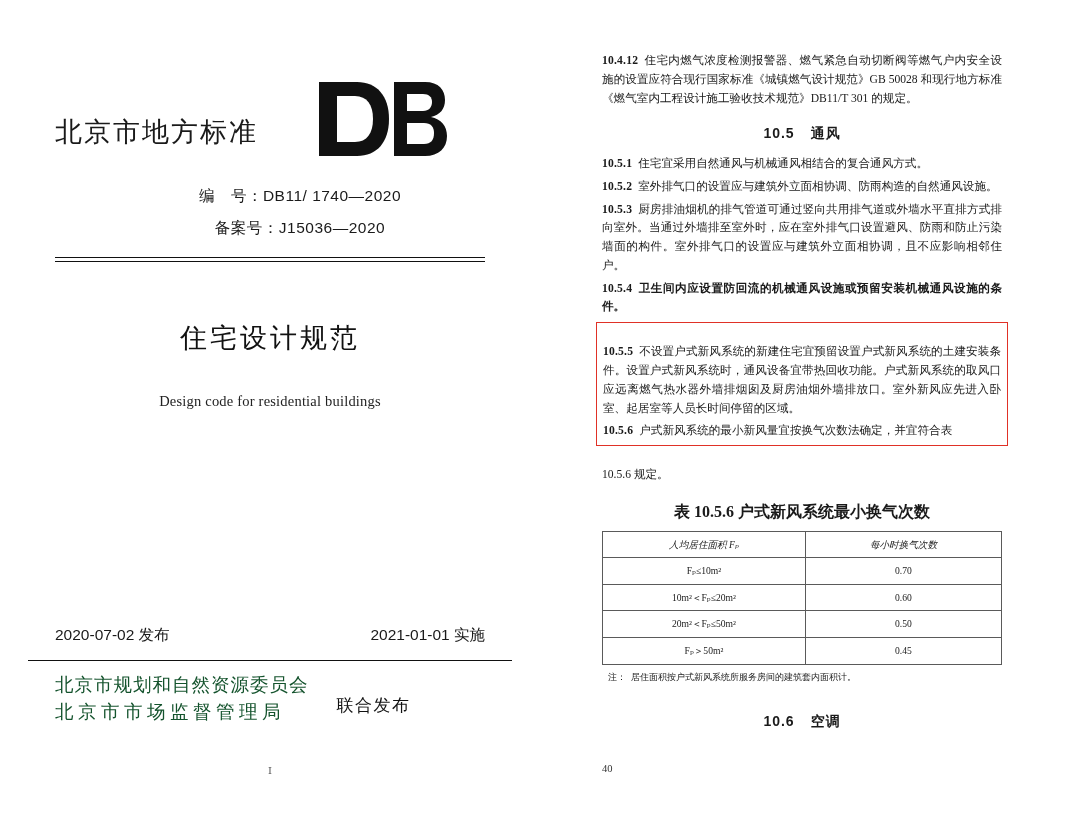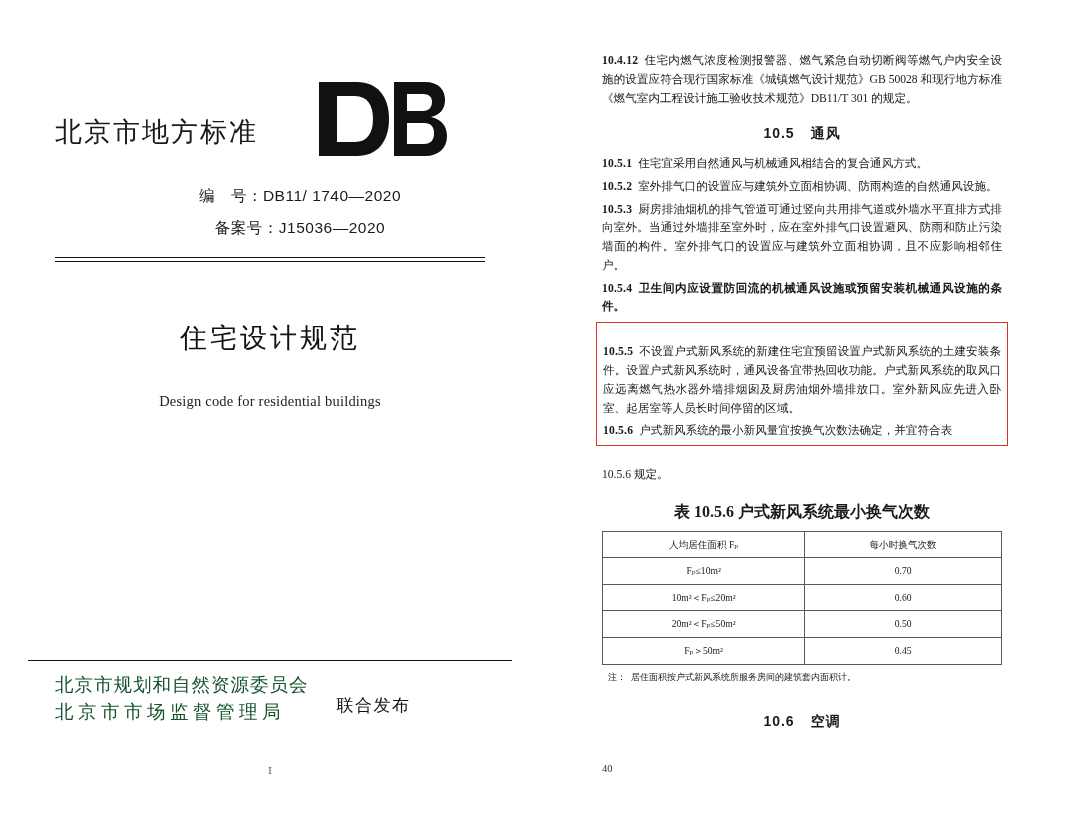--- a/index.html
+++ b/index.html
@@ -198,21 +198,21 @@
     width: 100%;
     font-size: 9.6px;
     color: #1a1a1a;
   }
   table.vent th, table.vent td {
     border: 1px solid #5a5a5a;
     text-align: center;
     padding: 5px 2px;
     font-weight: normal;
   }
-  table.vent th { font-size: 9.6px; }
+  table.vent th { font-size: 9.6px; font-style: italic; }
   .tnote {
     font-size: 9px;
     margin-top: 5px;
     padding-left: 6px;
   }
   .tnote .lab { margin-right: 5px; }
 
   .folio {
     position: absolute;
     left: 62px;
@@ -253,20 +253,24 @@
       </div>
     </div>
 
     <hr class="rule">
     <div style="height:3px"></div>
     <hr class="rule-thin">
 
     <div class="std-name">住宅设计规范</div>
     <div class="std-name-en">Design code for residential buildings</div>
 
+    <div class="dates">
+      <span>2020-07-02 发布</span>
+      <span>2021-01-01 实施</span>
+    </div>
 
     <div class="bottom-rule"></div>
 
     <div class="issuers">
       <div class="issuer-names">
         <div>北京市规划和自然资源委员会</div>
         <div class="spread">北京市市场监督管理局</div>
       </div>
       <div class="joint">联合发布</div>
     </div>

